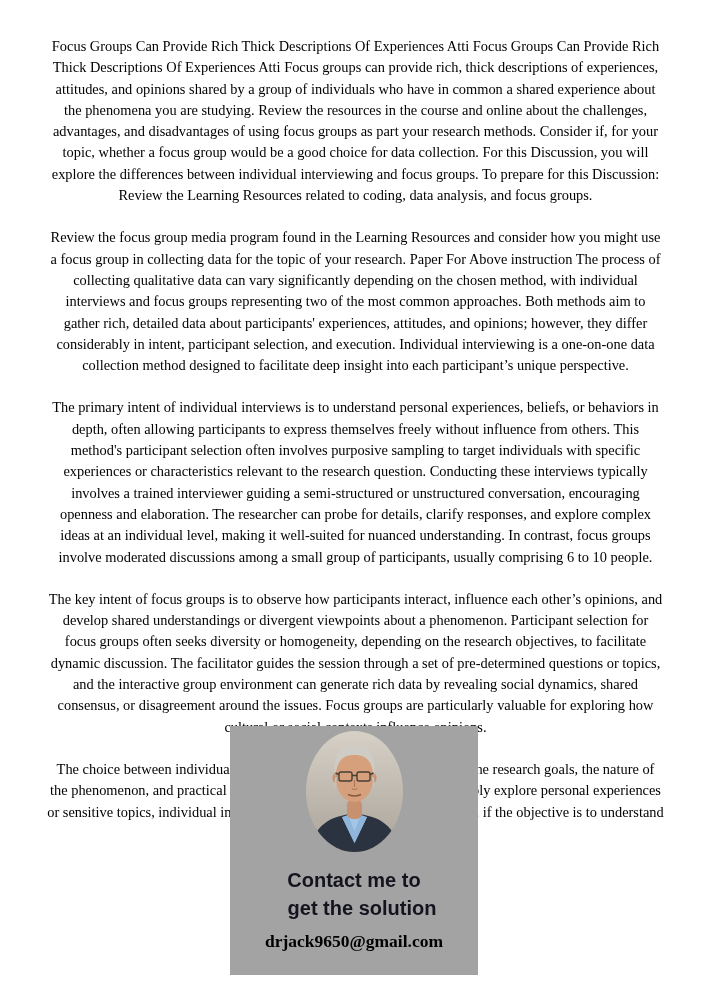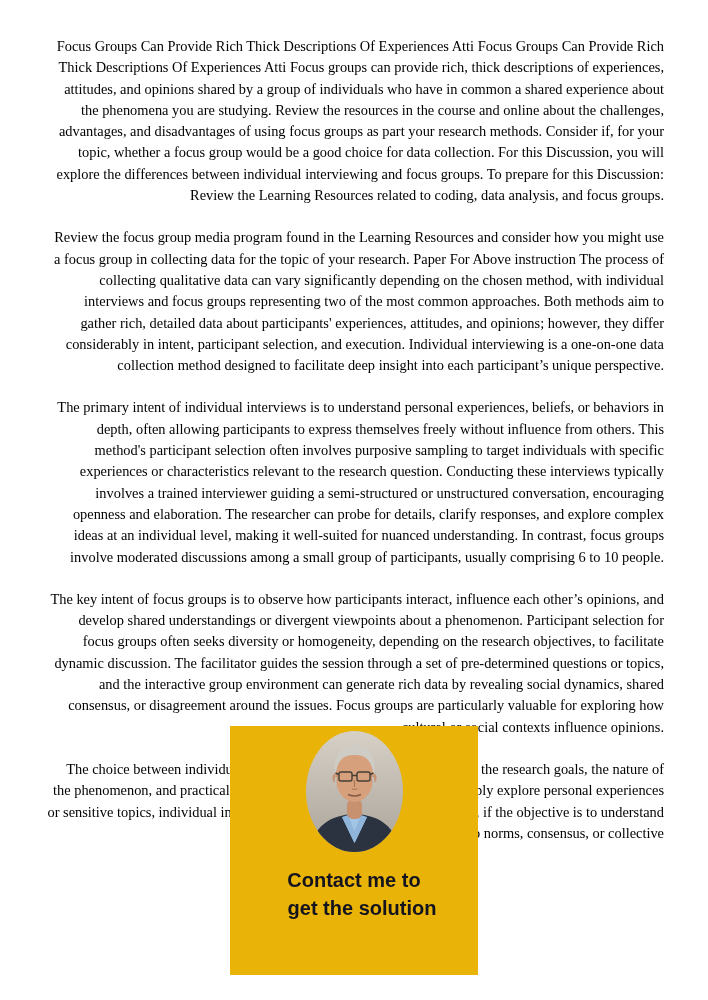--- a/index.html
+++ b/index.html
@@ -18,21 +18,21 @@
     position: absolute;
     left: 47px;
     top: 36px;
     width: 617px;
     color: #000000;
   }
   .para {
     margin: 0 0 21px 0;
     font-size: 14.4px;
     line-height: 21.3px;
-    text-align: right;
+    text-align: center;
   }
   .overlay {
     position: absolute;
     left: 230px;
     top: 726px;
     width: 248px;
     height: 249px;
     display: flex;
     flex-direction: column;
     align-items: center;
@@ -69,21 +69,21 @@
 <body>
 
 <div class="page">
   <p class="para">Focus Groups Can Provide Rich Thick Descriptions Of Experiences Atti Focus Groups Can Provide Rich Thick Descriptions Of Experiences Atti Focus groups can provide rich, thick descriptions of experiences, attitudes, and opinions shared by a group of individuals who have in common a shared experience about the phenomena you are studying. Review the resources in the course and online about the challenges, advantages, and disadvantages of using focus groups as part your research methods. Consider if, for your topic, whether a focus group would be a good choice for data collection. For this Discussion, you will explore the differences between individual interviewing and focus groups. To prepare for this Discussion: Review the Learning Resources related to coding, data analysis, and focus groups.</p>
   <p class="para">Review the focus group media program found in the Learning Resources and consider how you might use a focus group in collecting data for the topic of your research. Paper For Above instruction The process of collecting qualitative data can vary significantly depending on the chosen method, with individual interviews and focus groups representing two of the most common approaches. Both methods aim to gather rich, detailed data about participants' experiences, attitudes, and opinions; however, they differ considerably in intent, participant selection, and execution. Individual interviewing is a one-on-one data collection method designed to facilitate deep insight into each participant’s unique perspective.</p>
   <p class="para">The primary intent of individual interviews is to understand personal experiences, beliefs, or behaviors in depth, often allowing participants to express themselves freely without influence from others. This method's participant selection often involves purposive sampling to target individuals with specific experiences or characteristics relevant to the research question. Conducting these interviews typically involves a trained interviewer guiding a semi-structured or unstructured conversation, encouraging openness and elaboration. The researcher can probe for details, clarify responses, and explore complex ideas at an individual level, making it well-suited for nuanced understanding. In contrast, focus groups involve moderated discussions among a small group of participants, usually comprising 6 to 10 people.</p>
   <p class="para">The key intent of focus groups is to observe how participants interact, influence each other’s opinions, and develop shared understandings or divergent viewpoints about a phenomenon. Participant selection for focus groups often seeks diversity or homogeneity, depending on the research objectives, to facilitate dynamic discussion. The facilitator guides the session through a set of pre-determined questions or topics, and the interactive group environment can generate rich data by revealing social dynamics, shared consensus, or disagreement around the issues. Focus groups are particularly valuable for exploring how cultural or social contexts influence opinions.</p>
   <p class="para">The choice between individual interviews and focus groups depends on the research goals, the nature of the phenomenon, and practical considerations. If the research aims to deeply explore personal experiences or sensitive topics, individual interviews are more appropriate. Conversely, if the objective is to understand group norms, consensus, or collective</p>
 </div>
 
-<div class="overlay" style="background: #eab308;">
+<div class="overlay" style="background: #a3a3a3;">
   <div class="photo">
     <svg width="97" height="121" viewBox="0 0 97 121" xmlns="http://www.w3.org/2000/svg" aria-hidden="true">
       <defs>
         <clipPath id="ovalClip">
             <ellipse cx="48.5" cy="60.5" rx="48.5" ry="60.5"></ellipse>
           </clipPath>
         <linearGradient id="bgGrad" x1="0" y1="0" x2="0" y2="1">
           <stop offset="0" stop-color="#d6d0c6"></stop>
           <stop offset="1" stop-color="#a9a399"></stop>
         </linearGradient>
@@ -116,13 +116,14 @@
         </g>
 
         <path d="M48.5,49 L48.5,56 M45.8,57.5 Q48.5,59.5 51.2,57.5" stroke="#ad7856" stroke-width="1.2" fill="none"></path>
 
         <path d="M42,63.5 Q48.5,66.5 55,63.5" stroke="#8a5a44" stroke-width="1.5" fill="none"></path>
       </g>
     </svg>
   </div>
   <div class="contact-heading">Contact me to</div>
   <div class="contact-heading">get the solution</div>
+  <div class="email">drjack9650@gmail.com</div>
 </div>
 
 </body></html>

